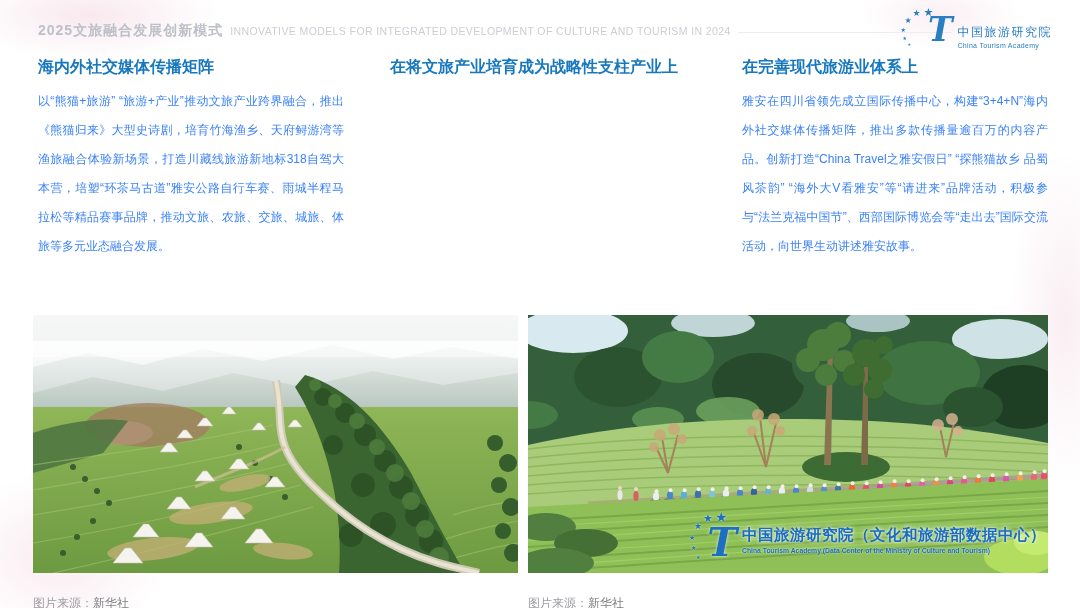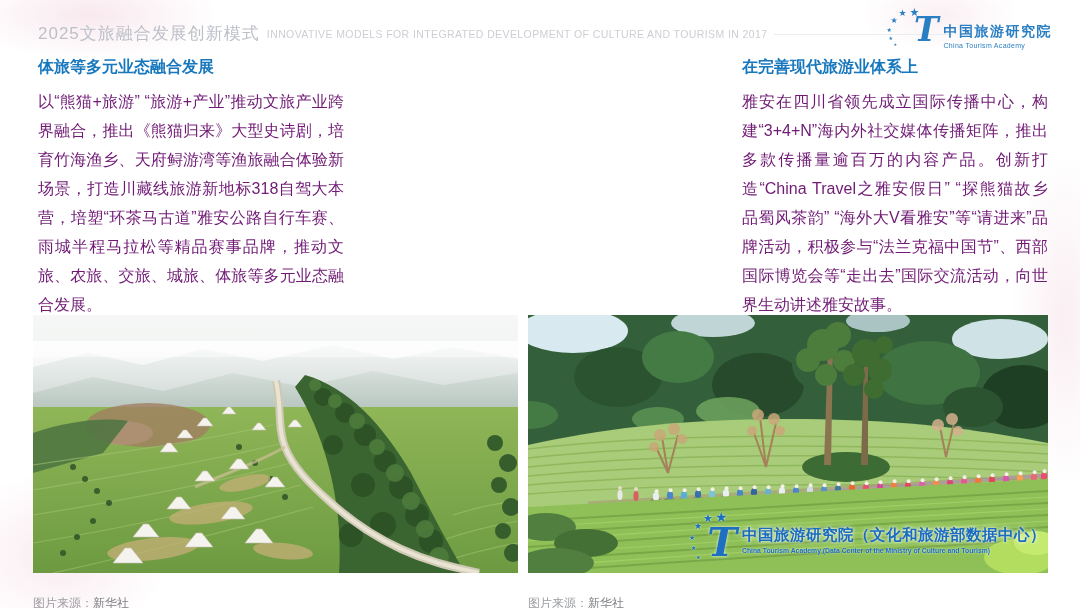--- a/index.html
+++ b/index.html
@@ -13,39 +13,39 @@
          background:radial-gradient(ellipse at center, rgba(243,214,223,.55), rgba(243,214,223,0) 70%);}
   .wash2{left:-50px; top:470px; width:220px; height:170px;
          background:radial-gradient(ellipse at center, rgba(245,216,227,.5), rgba(245,216,227,0) 70%);}
   .wash3{left:1010px; top:150px; width:110px; height:340px;
          background:radial-gradient(ellipse at center, rgba(242,214,224,.4), rgba(242,214,224,0) 70%);}
   .wash4{left:860px; top:-20px; width:160px; height:70px;
          background:radial-gradient(ellipse at center, rgba(244,220,228,.45), rgba(244,220,228,0) 70%);}
 
   
   .hdr{position:absolute; left:38px; right:128px; top:22px; display:flex; align-items:center; gap:7px;}
-  .hdr .t-zh{font-size:17px; font-weight:normal; color:#bdc0c8; letter-spacing:1px; white-space:nowrap;}
+  .hdr .t-zh{font-size:14px; font-weight:bold; color:#bdc0c8; letter-spacing:1px; white-space:nowrap;}
   .hdr .t-en{font-size:10.5px; color:#cdced4; letter-spacing:.4px; white-space:nowrap;}
   .hdr .rule{flex:1; height:1px; background:#ececf1; margin-top:2px;}
 
   
   .logo{position:absolute; right:28px; top:9px; display:flex; align-items:center; gap:5px;}
   .logo-mark{position:relative; width:54px; height:42px;}
   .logo-t{position:absolute; right:0; top:2px; font-family:"DejaVu Serif", serif;
           font-style:italic; font-weight:bold; font-size:33px; line-height:38px; color:#2a7fc3;}
   .star{position:absolute; color:#2a7fc3; line-height:1;}
   .logo-text{display:flex; flex-direction:column;}
-  .logo-zh{font-size:14px; font-weight:bold; color:#2a7fc3; letter-spacing:1.5px; white-space:nowrap;margin-top:12px;}
+  .logo-zh{font-size:12px; font-weight:normal; color:#2a7fc3; letter-spacing:1.5px; white-space:nowrap;margin-top:12px;}
   .logo-en{font-size:7px; color:#2a7fc3; letter-spacing:.3px; white-space:nowrap; margin-top:1px;}
 
   
   .cols{position:absolute; left:38px; top:57px; display:flex; gap:46px;}
   .col{width:306px;}
   .col .h{font-size:16px; font-weight:bold; color:#1878be; margin:0 0 9px 0; white-space:nowrap;}
-  .col .b{font-size:16px; line-height:29px; color:#701a75; text-align:justify; margin:0;}
+  .col .b{font-size:12px; line-height:29px; color:#3b82f6; text-align:justify; margin:0;}
 
   
   .photos{position:absolute; left:33px; top:315px; display:flex; gap:10px;}
   .photo{position:relative; overflow:hidden;}
   .photo svg{display:block;}
   .photo-l{width:485px; height:258px;}
   .photo-r{width:520px; height:258px;}
 
   
   .wm{position:absolute; right:2px; bottom:8px; display:flex; align-items:center; gap:3px;}
@@ -71,21 +71,21 @@
 <body>
 
 <div class="slide">
   <div class="wash wash1"></div>
   <div class="wash wash2"></div>
   <div class="wash wash3"></div>
   <div class="wash wash4"></div>
 
   <div class="hdr">
     <span class="t-zh">2025文旅融合发展创新模式</span>
-    <span class="t-en">INNOVATIVE MODELS FOR INTEGRATED DEVELOPMENT OF CULTURE AND TOURISM IN 2017</span>
+    <span class="t-en">INNOVATIVE MODELS FOR INTEGRATED DEVELOPMENT OF CULTURE AND TOURISM IN 2024</span>
     <span class="rule"></span>
   </div>
 
   <div class="logo">
     <div class="logo-mark">
       <span class="star" style="left:14px;top:0;font-size:9px">★</span>
       <span class="star" style="left:25px;top:-2px;font-size:11px">★</span>
       <span class="star" style="left:6px;top:8px;font-size:8px">★</span>
       <span class="star" style="left:2px;top:18px;font-size:6px">★</span>
       <span class="star" style="left:4px;top:27px;font-size:5px">★</span>
@@ -93,24 +93,25 @@
       <span class="logo-t">T</span>
     </div>
     <div class="logo-text">
       <span class="logo-zh">中国旅游研究院</span>
       <span class="logo-en">China Tourism Academy</span>
     </div>
   </div>
 
   <div class="cols">
     <div class="col">
-      <div class="h">体旅等多元业态融合发展</div>
+      <div class="h">海内外社交媒体传播矩阵</div>
       <p class="b">以“熊猫+旅游” “旅游+产业”推动文旅产业跨界融合，推出《熊猫归来》大型史诗剧，培育竹海渔乡、天府鲟游湾等渔旅融合体验新场景，打造川藏线旅游新地标318自驾大本营，培塑“环茶马古道”雅安公路自行车赛、雨城半程马拉松等精品赛事品牌，推动文旅、农旅、交旅、城旅、体旅等多元业态融合发展。</p>
     </div>
     <div class="col">
+      <div class="h">在将文旅产业培育成为战略性支柱产业上</div>
     </div>
     <div class="col">
       <div class="h">在完善现代旅游业体系上</div>
       <p class="b">雅安在四川省领先成立国际传播中心，构建“3+4+N”海内外社交媒体传播矩阵，推出多款传播量逾百万的内容产品。创新打造“China Travel之雅安假日” “探熊猫故乡 品蜀风茶韵” “海外大V看雅安”等“请进来”品牌活动，积极参与“法兰克福中国节”、西部国际博览会等“走出去”国际交流活动，向世界生动讲述雅安故事。</p>
     </div>
   </div>
 
   <div class="photos">
 
     <div class="photo photo-l">

